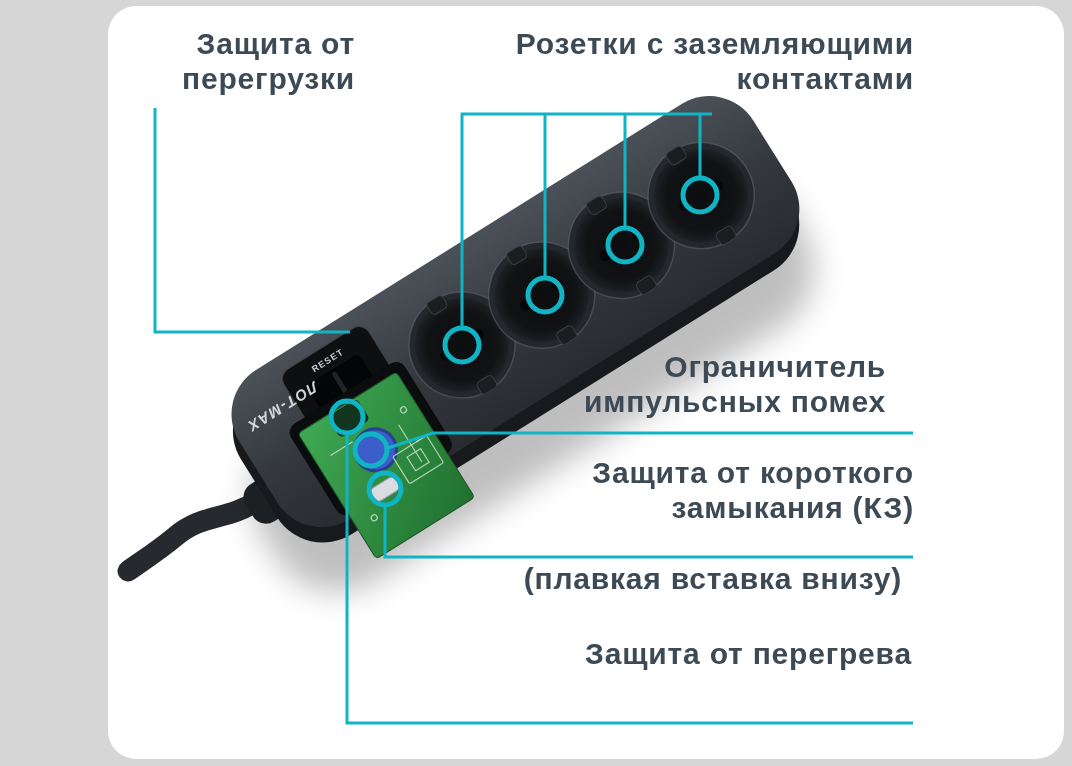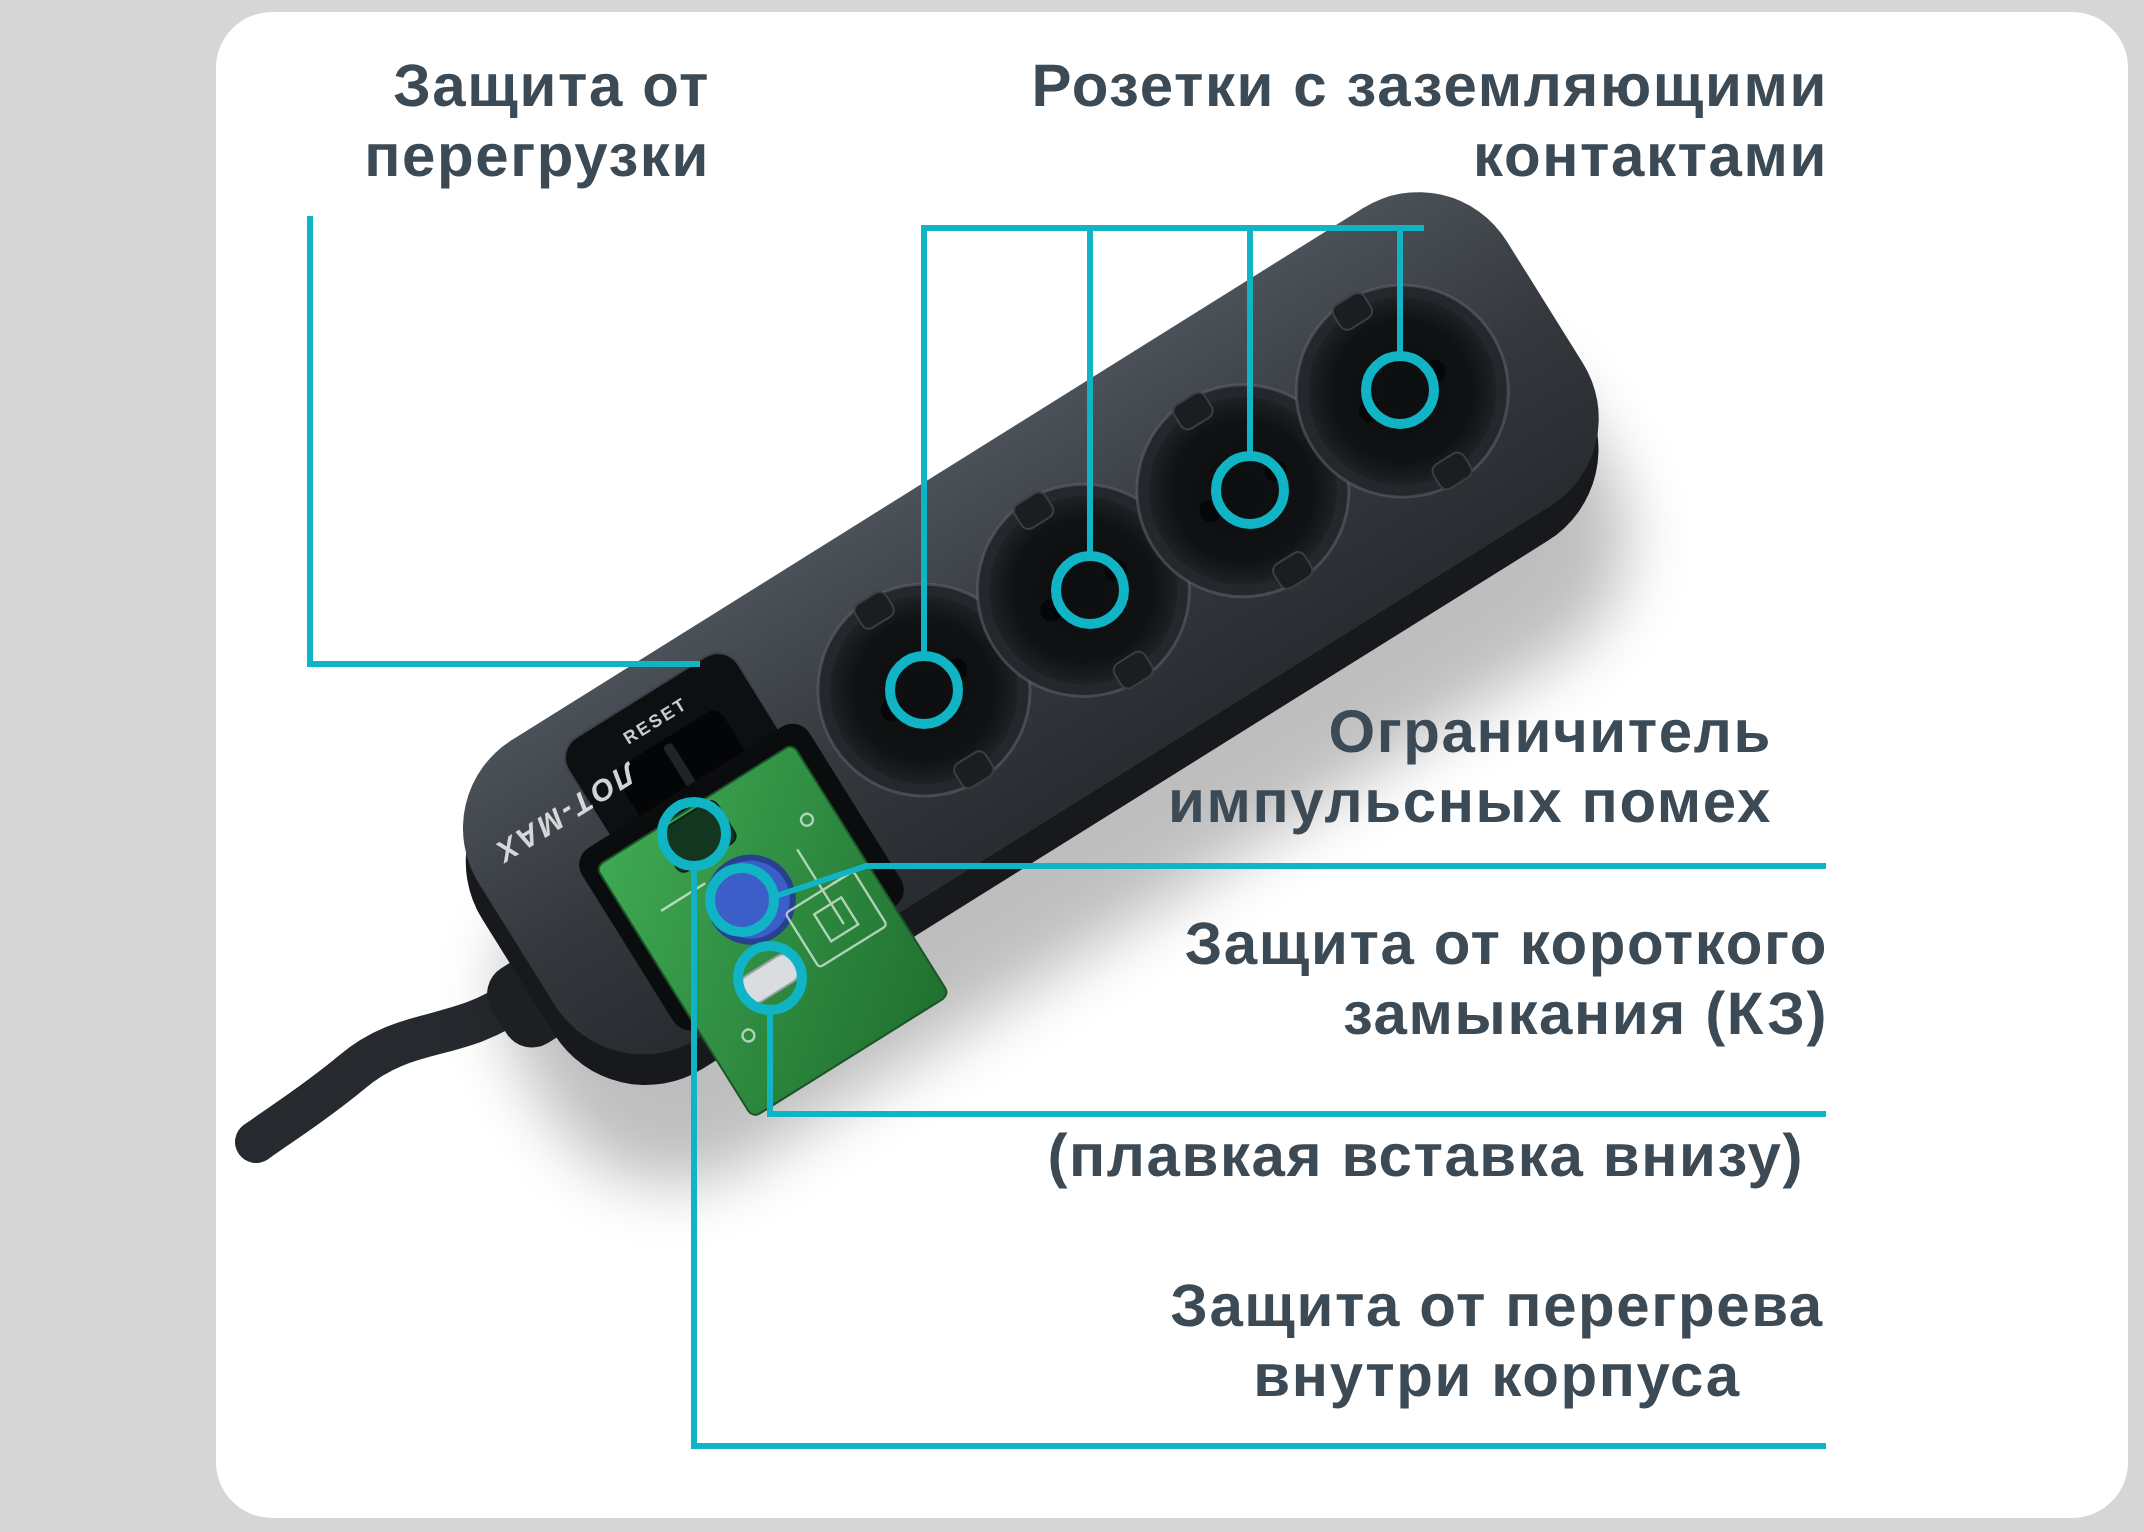--- a/index.html
+++ b/index.html
@@ -165,15 +165,14 @@
   </div>
   <div class="callout-label l-short">
     <div>Защита от короткого</div>
     <div>замыкания (КЗ)</div>
   </div>
   <div class="callout-label l-fuse">
     <div>(плавкая вставка внизу)</div>
   </div>
   <div class="callout-label l-overheat">
     <div>Защита от перегрева</div>
-    <div>внутри корпуса</div>
   </div>
 </div>
 
 </body></html>

